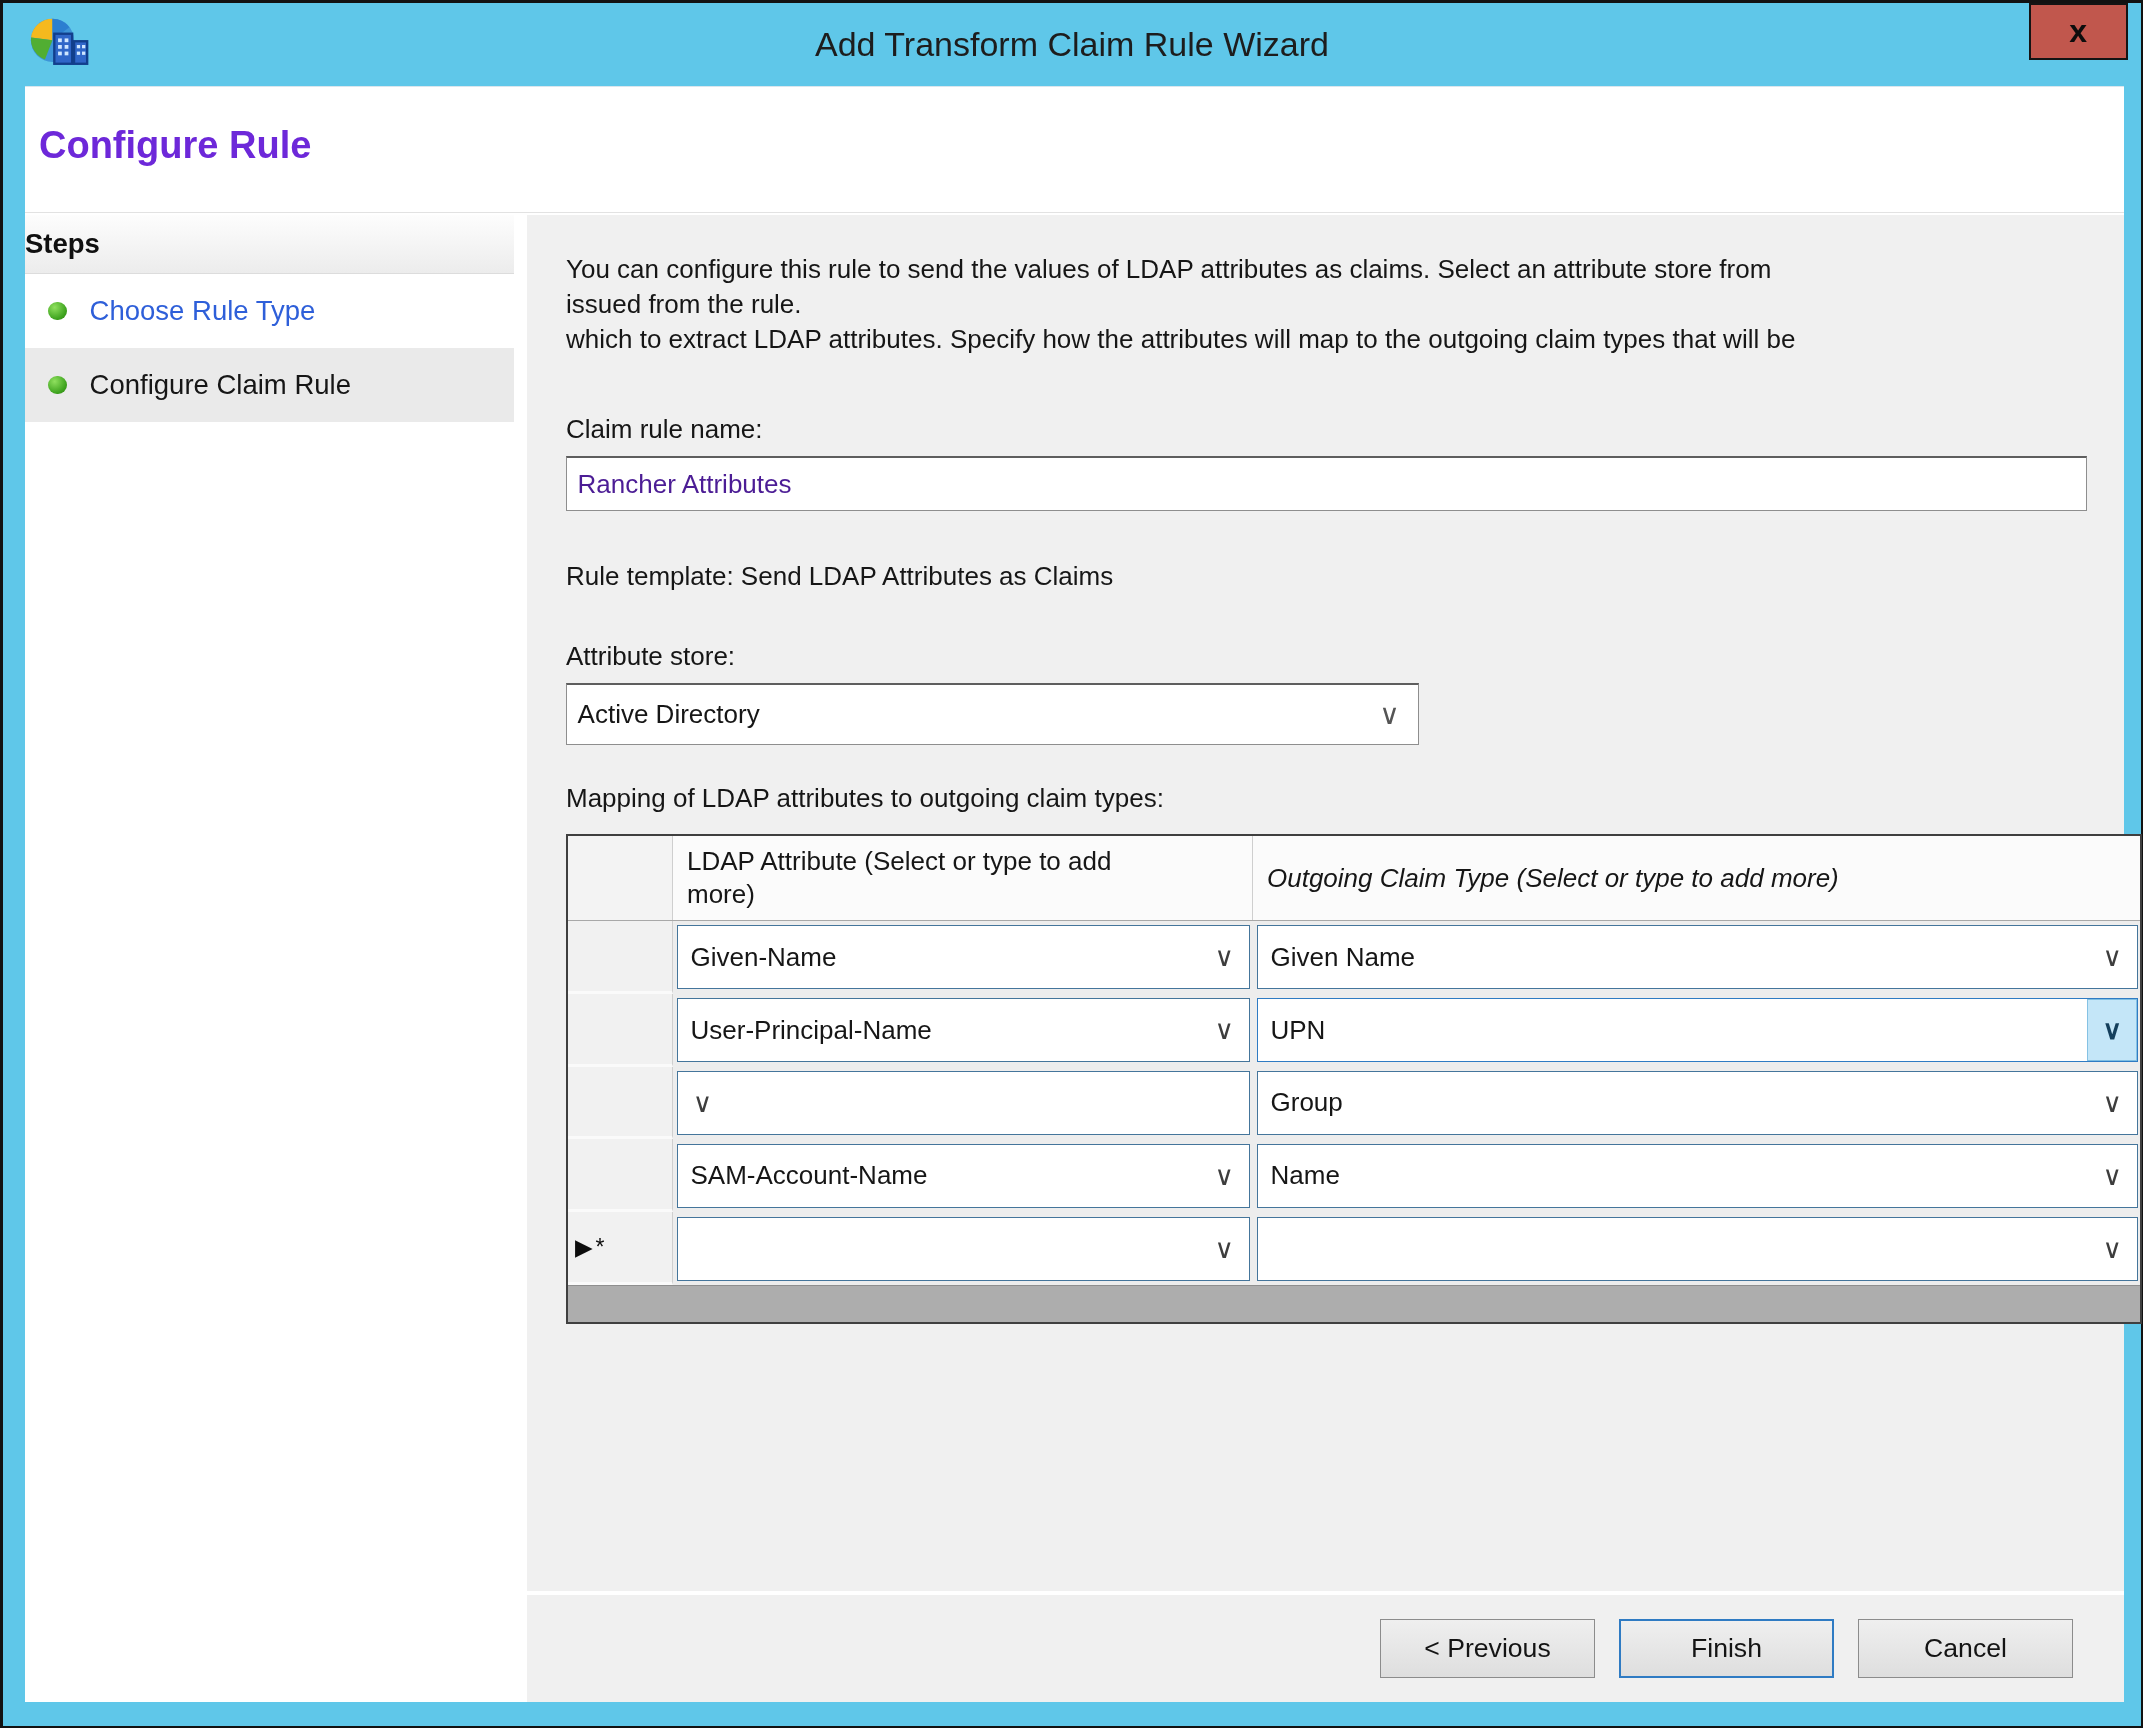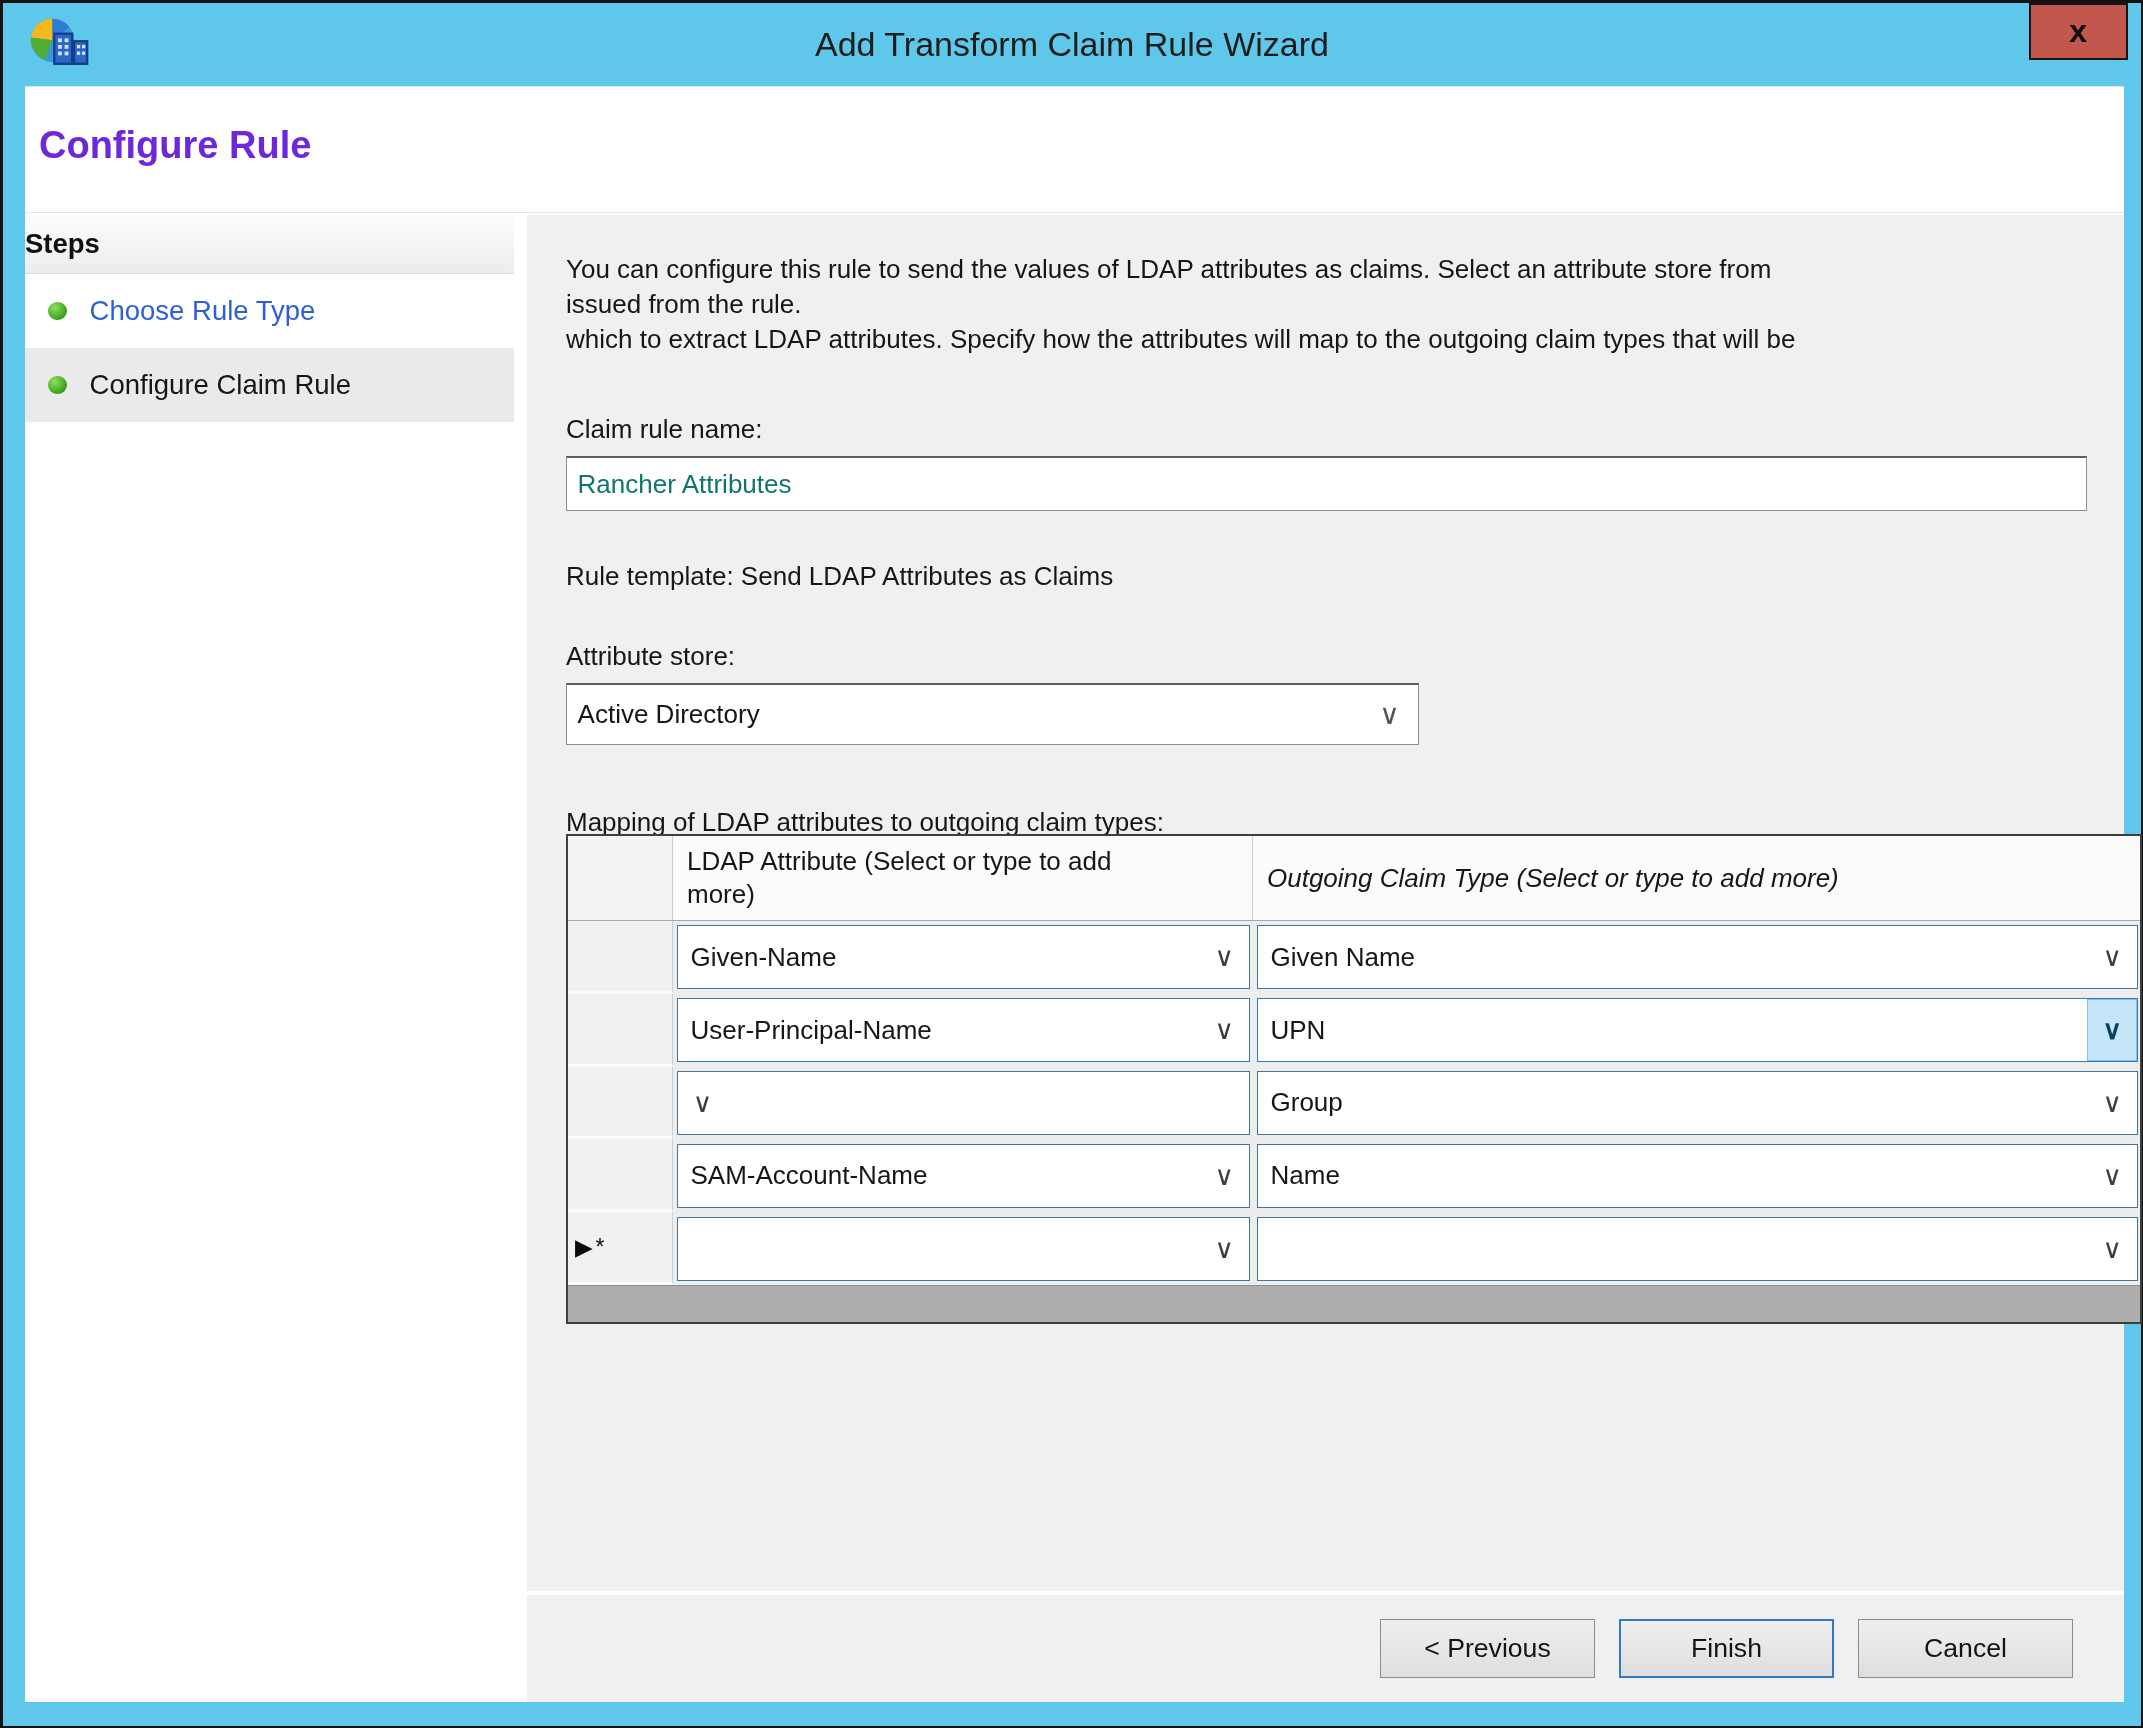--- a/index.html
+++ b/index.html
@@ -32,29 +32,29 @@
               background:radial-gradient(circle at 35% 30%, #8FE05E, #3FA41F 65%, #2C7E12); }
   .step-label { color:#161616; }
   .step-label.link { color:#2E5FD9; }
 
   
   .content { position:absolute; left:502px; top:128px; right:0; bottom:0; background:#F0F0F0; font-size:26px; color:#161616; }
   .desc { position:absolute; left:39px; top:37px; line-height:35px; }
   .lbl-claim { position:absolute; left:39px; top:199px; }
   .claim-input { position:absolute; left:39px; top:241px; width:1521px; height:55px; background:#fff;
                  border:1.8px solid #8E8E8E; border-top:2.7px solid #5E5E5E; font-family:"Liberation Sans",sans-serif;
-                 font-size:26px; color:#0f766e; padding:0 10.6px; }
+                 font-size:26px; color:#4c1d95; padding:0 10.6px; }
   .rule-template { position:absolute; left:39px; top:346px; }
   .lbl-store { position:absolute; left:39px; top:426px; }
   .store-combo { position:absolute; left:39px; top:468px; width:853px; height:62px; background:#fff;
                  border:1.8px solid #8E8E8E; border-top:2.7px solid #5E5E5E; display:flex; align-items:center; cursor:pointer; }
   .store-combo .combo-val { flex:1; padding-left:10.6px; }
   .chev { color:#555; font-size:28px; }
   .store-combo .chev-btn { width:57px; text-align:center; }
-  .mapping-lbl { position:absolute; left:39px; top:592px; }
+  .mapping-lbl { position:absolute; left:39px; top:568px; }
 
   
   .grid { position:absolute; left:39px; top:619px; width:1576px; border:2.7px solid #3F3F3F; background:#EDEDED; }
   .grid-head { display:flex; min-height:85px; background:#FBFBFB; border-bottom:1.8px solid #A8A8A8; }
   .gh-sel { width:105px; background:#F3F3F3; border-right:1.8px solid #CFCFCF; }
   .gh-ldap { width:580px; border-right:1.8px solid #CFCFCF; display:flex; align-items:center; padding:7px 14px; }
   .gh-ldap span { display:block; max-width:465px; line-height:33px; }
   .gh-claim { flex:1; display:flex; align-items:center; padding:7px 14px;font-style:italic; }
   .grid-row { display:flex; }
   .sel-cell { width:105px; background:#F1F1F1; border-right:1.8px solid #CFCFCF; border-bottom:3.5px solid #FAFAFA;

